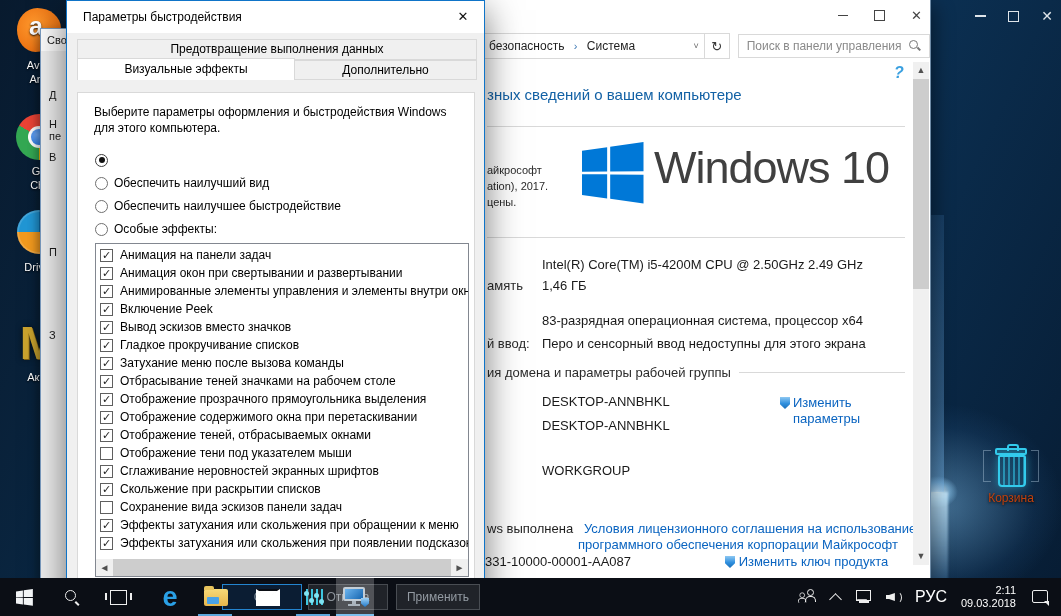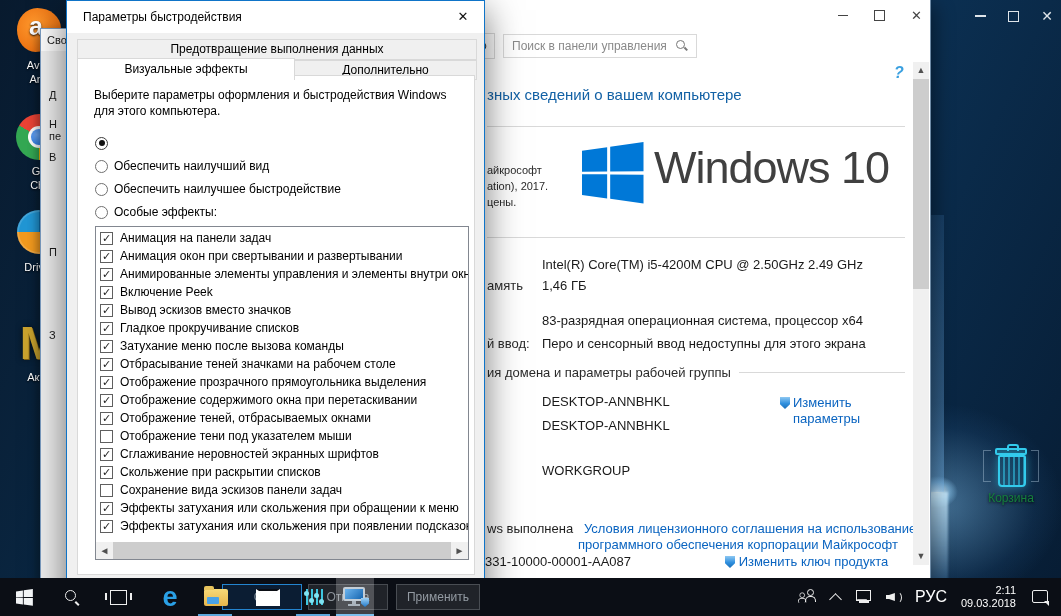--- a/index.html
+++ b/index.html
@@ -30,21 +30,21 @@
   .glyph-avast{width:44px;height:44px;margin:0 auto;background:radial-gradient(circle at 40% 40%,#ff9a2e,#ef7413 70%);border-radius:46% 54% 58% 42%/50% 46% 54% 50%;position:relative;}
   .glyph-avast::after{content:"a";position:absolute;left:12px;top:4px;color:#fff;font-size:25px;font-weight:bold;}
   .glyph-chrome{width:46px;height:46px;margin:0 auto;border-radius:50%;background:conic-gradient(from -60deg,#ea4335 0 120deg,#fbbc05 120deg 240deg,#34a853 240deg 360deg);position:relative;}
   .glyph-chrome::before{content:"";position:absolute;left:12px;top:12px;width:22px;height:22px;border-radius:50%;background:#fff;}
   .glyph-chrome::after{content:"";position:absolute;left:15px;top:15px;width:16px;height:16px;border-radius:50%;background:radial-gradient(circle at 35% 35%,#6fa8f5,#1a73e8);}
   .glyph-driver{width:44px;height:44px;margin:0 auto;border-radius:50%;background:conic-gradient(from 110deg,#f29a1f 0 160deg,#2196d4 160deg 250deg,#0d6fb0 250deg 360deg);box-shadow:inset 0 0 0 2px rgba(255,255,255,.15);}
   .glyph-m{font-size:46px;font-weight:bold;color:#c9a22e;text-shadow:1px 1px 0 #7a5d12,0 0 6px rgba(0,0,0,.6);line-height:46px;}
   .glyph-m::before{content:"M";}
   .dicon .lab{line-height:14px;}
   
-  .recycle{left:976px;top:444px;width:70px;text-align:center;color:#15803d;font-size:12px;text-shadow:0 1px 3px #000;z-index:1;}
+  .recycle{left:976px;top:444px;width:70px;text-align:center;color:#c2410c;font-size:12px;text-shadow:0 1px 3px #000;z-index:1;}
   .bin{width:40px;height:44px;margin:0 auto 3px;position:relative;}
   .bin::before,.bin::after{content:"";position:absolute;top:6px;width:7px;height:30px;border:1.5px solid rgba(170,195,215,.45);}
   .bin::before{left:-8px;border-right:none;}
   .bin::after{right:-8px;border-left:none;}
   .bin-handle{position:absolute;left:16px;top:0;width:8px;height:5px;border:2px solid #33cbec;border-bottom:none;border-radius:3px 3px 0 0;}
   .bin-lid{position:absolute;left:4px;top:4px;width:28px;height:3px;border:2px solid #33cbec;border-radius:2px;background:rgba(51,203,236,.25);}
   .bin-body{position:absolute;left:7px;top:11px;width:24px;height:28px;border:2px solid #33cbec;border-radius:2px 2px 4px 4px;background:repeating-linear-gradient(90deg,rgba(51,203,236,.12) 0 3px,rgba(51,203,236,.6) 3px 5px);box-shadow:0 0 8px rgba(51,203,236,.5);}
   
   .sliver{left:40px;top:28px;width:27px;height:552px;background:#f0f0f0;border:1px solid #7b9cc0;border-right:none;box-shadow:-3px 3px 10px rgba(0,0,0,.35);z-index:3;}
   .sliver-title{height:22px;background:#fff;color:#1a1a1a;font-size:11px;line-height:22px;padding-left:6px;overflow:hidden;white-space:nowrap;}
@@ -100,21 +100,21 @@
   .sys-scroll .thumb{position:absolute;left:0;top:17px;width:16px;height:210px;background:#cdcdcd;}
   
   .dialog{left:66px;top:0;width:419px;height:640px;background:#f0f0f0;border:1px solid #0f74c8;box-shadow:0 10px 34px rgba(0,0,0,.55);z-index:5;box-sizing:border-box;font-size:12px;color:#000;}
   .dlg-titlebar{height:32px;background:#fff;position:relative;}
   .dlg-title{position:absolute;left:16px;top:9px;font-size:12px;}
   .dlg-close{position:absolute;right:12px;top:7px;width:18px;height:18px;text-align:center;line-height:18px;font-size:13px;color:#111;}
   .tabstrip{position:absolute;left:10px;top:38px;width:400px;}
   .tab-dep{position:absolute;left:0;top:0;width:398px;height:19px;background:#f0f0f0;border:1px solid #d9d9d9;text-align:center;line-height:19px;font-size:12px;}
   .tab-visual{position:absolute;left:0;top:19px;width:216px;height:21px;background:#fff;border:1px solid #d9d9d9;border-bottom:none;text-align:center;line-height:21px;z-index:2;font-size:12px;}
   .tab-adv{position:absolute;left:217px;top:21px;width:181px;height:18px;background:#f0f0f0;border:1px solid #d9d9d9;text-align:center;line-height:18px;font-size:12px;}
-  .tabpage{position:absolute;left:10px;top:74px;width:398px;height:500px;background:#fff;border:1px solid #d9d9d9;box-sizing:border-box;}
+  .tabpage{position:absolute;left:10px;top:91px;width:398px;height:500px;background:#fff;border:1px solid #d9d9d9;box-sizing:border-box;}
   .dlg-desc{position:absolute;left:16px;top:11px;width:370px;line-height:16px;}
   .radio-group{position:absolute;left:17px;top:60px;}
   .radio-row{display:flex;align-items:center;height:14px;margin-bottom:9px;}
   .radio{width:13px;height:13px;border:1px solid #707070;border-radius:50%;margin-right:6px;position:relative;box-sizing:border-box;background:#fff;flex:0 0 13px;}
   .radio.sel{border-color:#3c3c3c;}
   .radio.sel::after{content:"";position:absolute;left:2.5px;top:2.5px;width:6px;height:6px;border-radius:50%;background:#111;}
   .fxbox{position:absolute;left:17px;top:150px;width:374px;height:334px;border:1px solid #828790;background:#fff;box-sizing:border-box;overflow:hidden;}
   .cb-row{display:flex;align-items:center;height:18px;padding-left:4px;white-space:nowrap;}
   .cb-row:first-child{margin-top:2px;}
   .cb{width:13px;height:13px;border:1px solid #5f5f5f;background:#fff;margin-right:7px;flex:0 0 13px;box-sizing:border-box;font-size:11px;line-height:11px;text-align:center;color:#222;font-weight:bold;}
@@ -248,20 +248,28 @@
 
 <div class="abs syswin">
   <div class="sys-titlebar">
     <div class="sys-controls">
       <span class="dash"></span>
       <span class="sq"></span>
       <span class="x">✕</span>
     </div>
   </div>
   <div class="sys-toolbar">
+    <div class="crumb-field">
+      <span class="txt">
+        <span>безопасность</span>
+        <span class="crumb-sep">›</span>
+        <span>Система</span>
+      </span>
+      <span class="crumb-v">˅</span>
+    </div>
     <div class="crumb-refresh">↻</div>
     <div class="search-field">
       <span>Поиск в панели управления</span>
       <span class="mag"></span>
     </div>
   </div>
   <div class="sys-content">
     <div class="helpq">?</div>
     <div class="sys-h1">зных сведений о вашем компьютере</div>
     <div class="hr hr1"></div>

